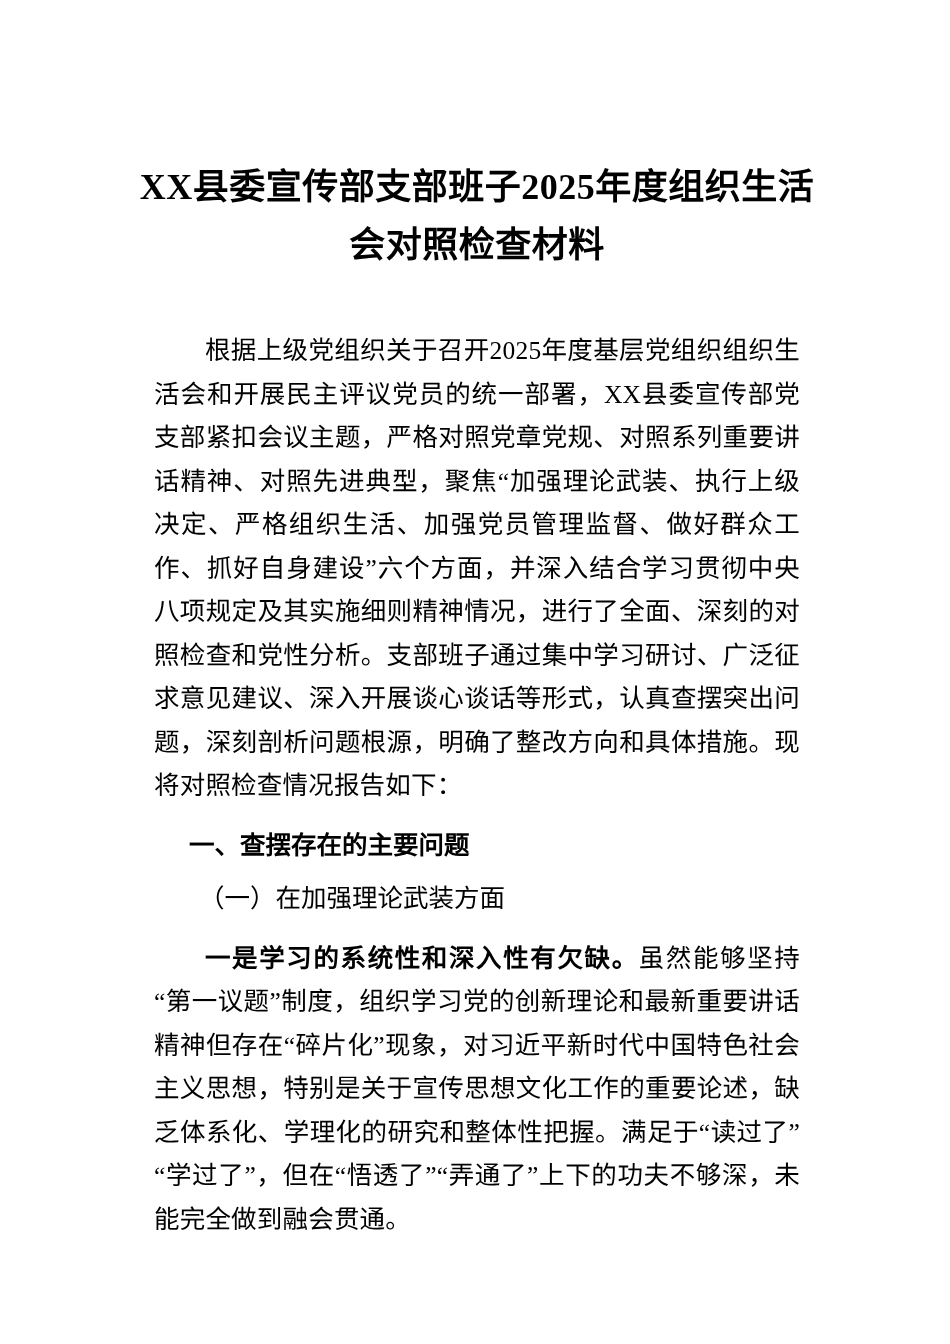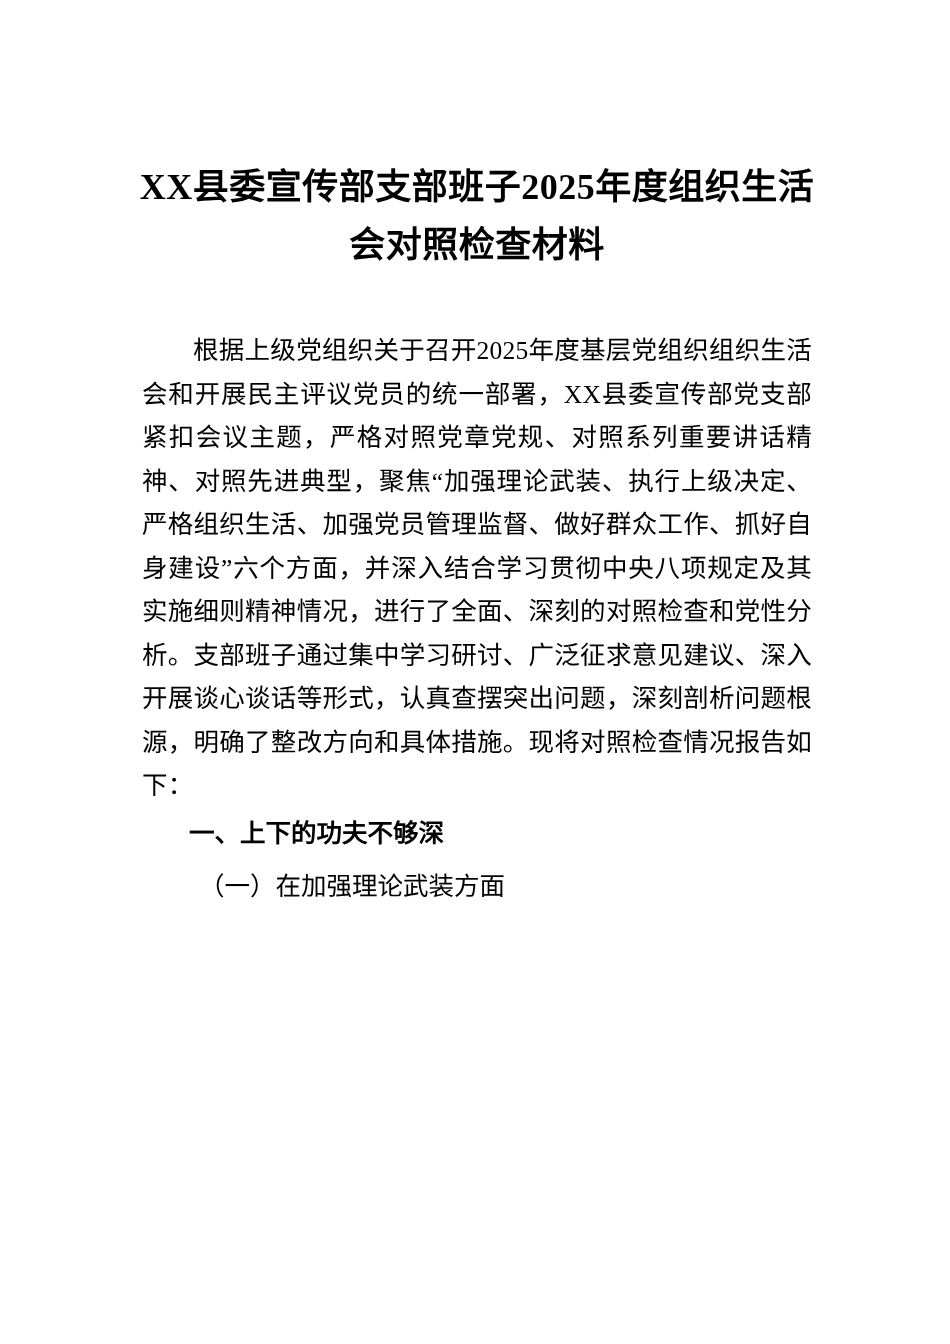--- a/index.html
+++ b/index.html
@@ -42,21 +42,21 @@
 
   
   .para {
     font-family: "Liberation Serif", "DejaVu Serif", serif;
     font-size: 25.5px;
     line-height: 43.5px;
     color: #000000;
     text-align: justify;
     text-align-last: left;
     text-justify: inter-ideograph;
-    margin: 4px;
+    margin: 16px;
     word-break: break-all;
     letter-spacing: 0.2px;
   }
 
   .para.indent2 {
     text-indent: 51px;
   }
 
   .para.lead {
     margin-top: 55px;
@@ -100,19 +100,20 @@
 </head>
 <body>
 
 <div class="page">
   <div class="content">
 
     <h1 class="doc-title">XX县委宣传部支部班子2025年度组织生活会对照检查材料</h1>
 
     <p class="para indent2 lead">根据上级党组织关于召开2025年度基层党组织组织生活会和开展民主评议党员的统一部署，XX县委宣传部党支部紧扣会议主题，严格对照党章党规、对照系列重要讲话精神、对照先进典型，聚焦“加强理论武装、执行上级决定、严格组织生活、加强党员管理监督、做好群众工作、抓好自身建设”六个方面，并深入结合学习贯彻中央八项规定及其实施细则精神情况，进行了全面、深刻的对照检查和党性分析。支部班子通过集中学习研讨、广泛征求意见建议、深入开展谈心谈话等形式，认真查摆突出问题，深刻剖析问题根源，明确了整改方向和具体措施。现将对照检查情况报告如下：</p>
 
-    <p class="h1-cn">一、上下的功夫不够深</p>
+    <p class="h1-cn">一、查摆存在的主要问题</p>
 
     <p class="h2-cn">（一）在加强理论武装方面</p>
 
+    <p class="para indent2"><span class="run-bold">一是学习的系统性和深入性有欠缺。</span><span class="run-normal">虽然能够坚持“第一议题”制度，组织学习党的创新理论和最新重要讲话精神但存在“碎片化”现象，对习近平新时代中国特色社会主义思想，特别是关于宣传思想文化工作的重要论述，缺乏体系化、学理化的研究和整体性把握。满足于“读过了”“学过了”，但在“悟透了”“弄通了”上下的功夫不够深，未能完全做到融会贯通。</span></p>
 
   </div>
 </div>
 
 </body></html>

